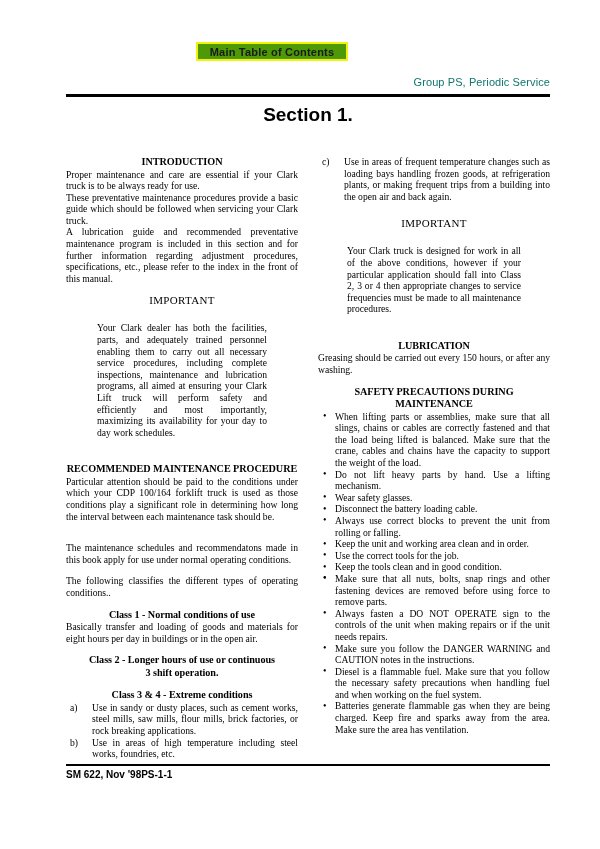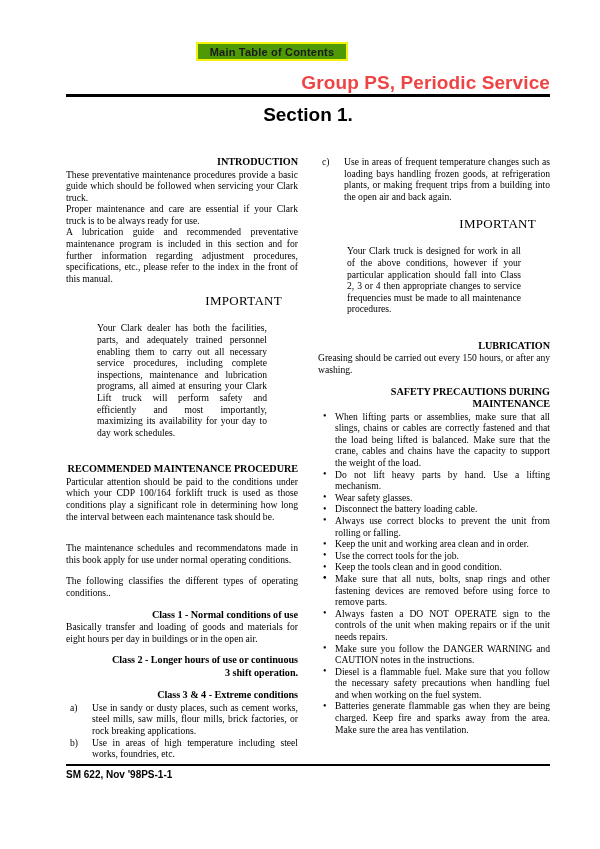--- a/index.html
+++ b/index.html
@@ -57,23 +57,23 @@
   
   .doc-header {
     position: absolute;
     left: 66px;
     top: 72px;
     width: 484px;
     text-align: right;
   }
   .doc-header .group-title {
     font-family: "Liberation Sans", sans-serif;
-    font-weight: bold;
-    font-size: 19px;
-    color: #ef4444;
+    font-weight: normal;
+    font-size: 11px;
+    color: #0f766e;
     letter-spacing: 0.1px;
   }
   .header-rule {
     position: absolute;
     left: 66px;
     top: 94px;
     width: 484px;
     height: 2.5px;
     background: #000;
   }
@@ -102,39 +102,39 @@
   .col-right { left: 318px; }
 
   h3.head {
     font-family: "Liberation Serif", serif;
     font-weight: bold;
     font-size: 10.2px;
     margin: 0;
     padding: 0;
     line-height: 12.5px;
     letter-spacing: -0.05px;
-    text-align: right;
+    text-align: center;
   }
   p.para {
     margin: 0 0 0 0;
     padding: 0;
     text-align: justify;
   }
   .gap   { height: 10px; }
   .gap-s { height: 5px; }
 
   
   .important-block {
     margin: 0 auto;
     width: 200px;
     text-align: justify;
   }
   .important-block .imp-title {
-    text-align: right;
-    font-size: 13px;
+    text-align: center;
+    font-size: 11px;
     letter-spacing: 0.3px;
     line-height: 13px;
   }
   .important-block p {
     margin: 15px;
     text-align: justify;
   }
   .important-right {
     width: 204px;
   }
@@ -210,22 +210,22 @@
 
   <div class="doc-header">
     <span class="group-title">Group PS, Periodic Service</span>
   </div>
   <div class="header-rule"></div>
   <div class="section-title">Section 1.</div>
 
   <div class="col col-left">
 
     <h3 class="head">INTRODUCTION</h3>
+    <p class="para">Proper maintenance and care are essential if your Clark truck is to be always ready for use.</p>
     <p class="para">These preventative maintenance procedures provide a basic guide which should be followed when servicing your Clark truck.</p>
-    <p class="para">Proper maintenance and care are essential if your Clark truck is to be always ready for use.</p>
     <p class="para">A lubrication guide and recommended preventative maintenance program is included in this section and for further information regarding adjustment procedures, specifications, etc., please refer to the index in the front of this manual.</p>
 
     <div class="gap"></div>
 
     <div class="important-block">
       <div class="imp-title">IMPORTANT</div>
       <p>Your Clark dealer has both the facilities, parts, and adequately trained personnel enabling them to carry out all necessary service procedures, including complete inspections, maintenance and lubrication programs, all aimed at ensuring your Clark Lift truck will perform safety and efficiently and most importantly, maximizing its availability for your day to day work schedules.</p>
     </div>
 
     <div class="gap"></div>

